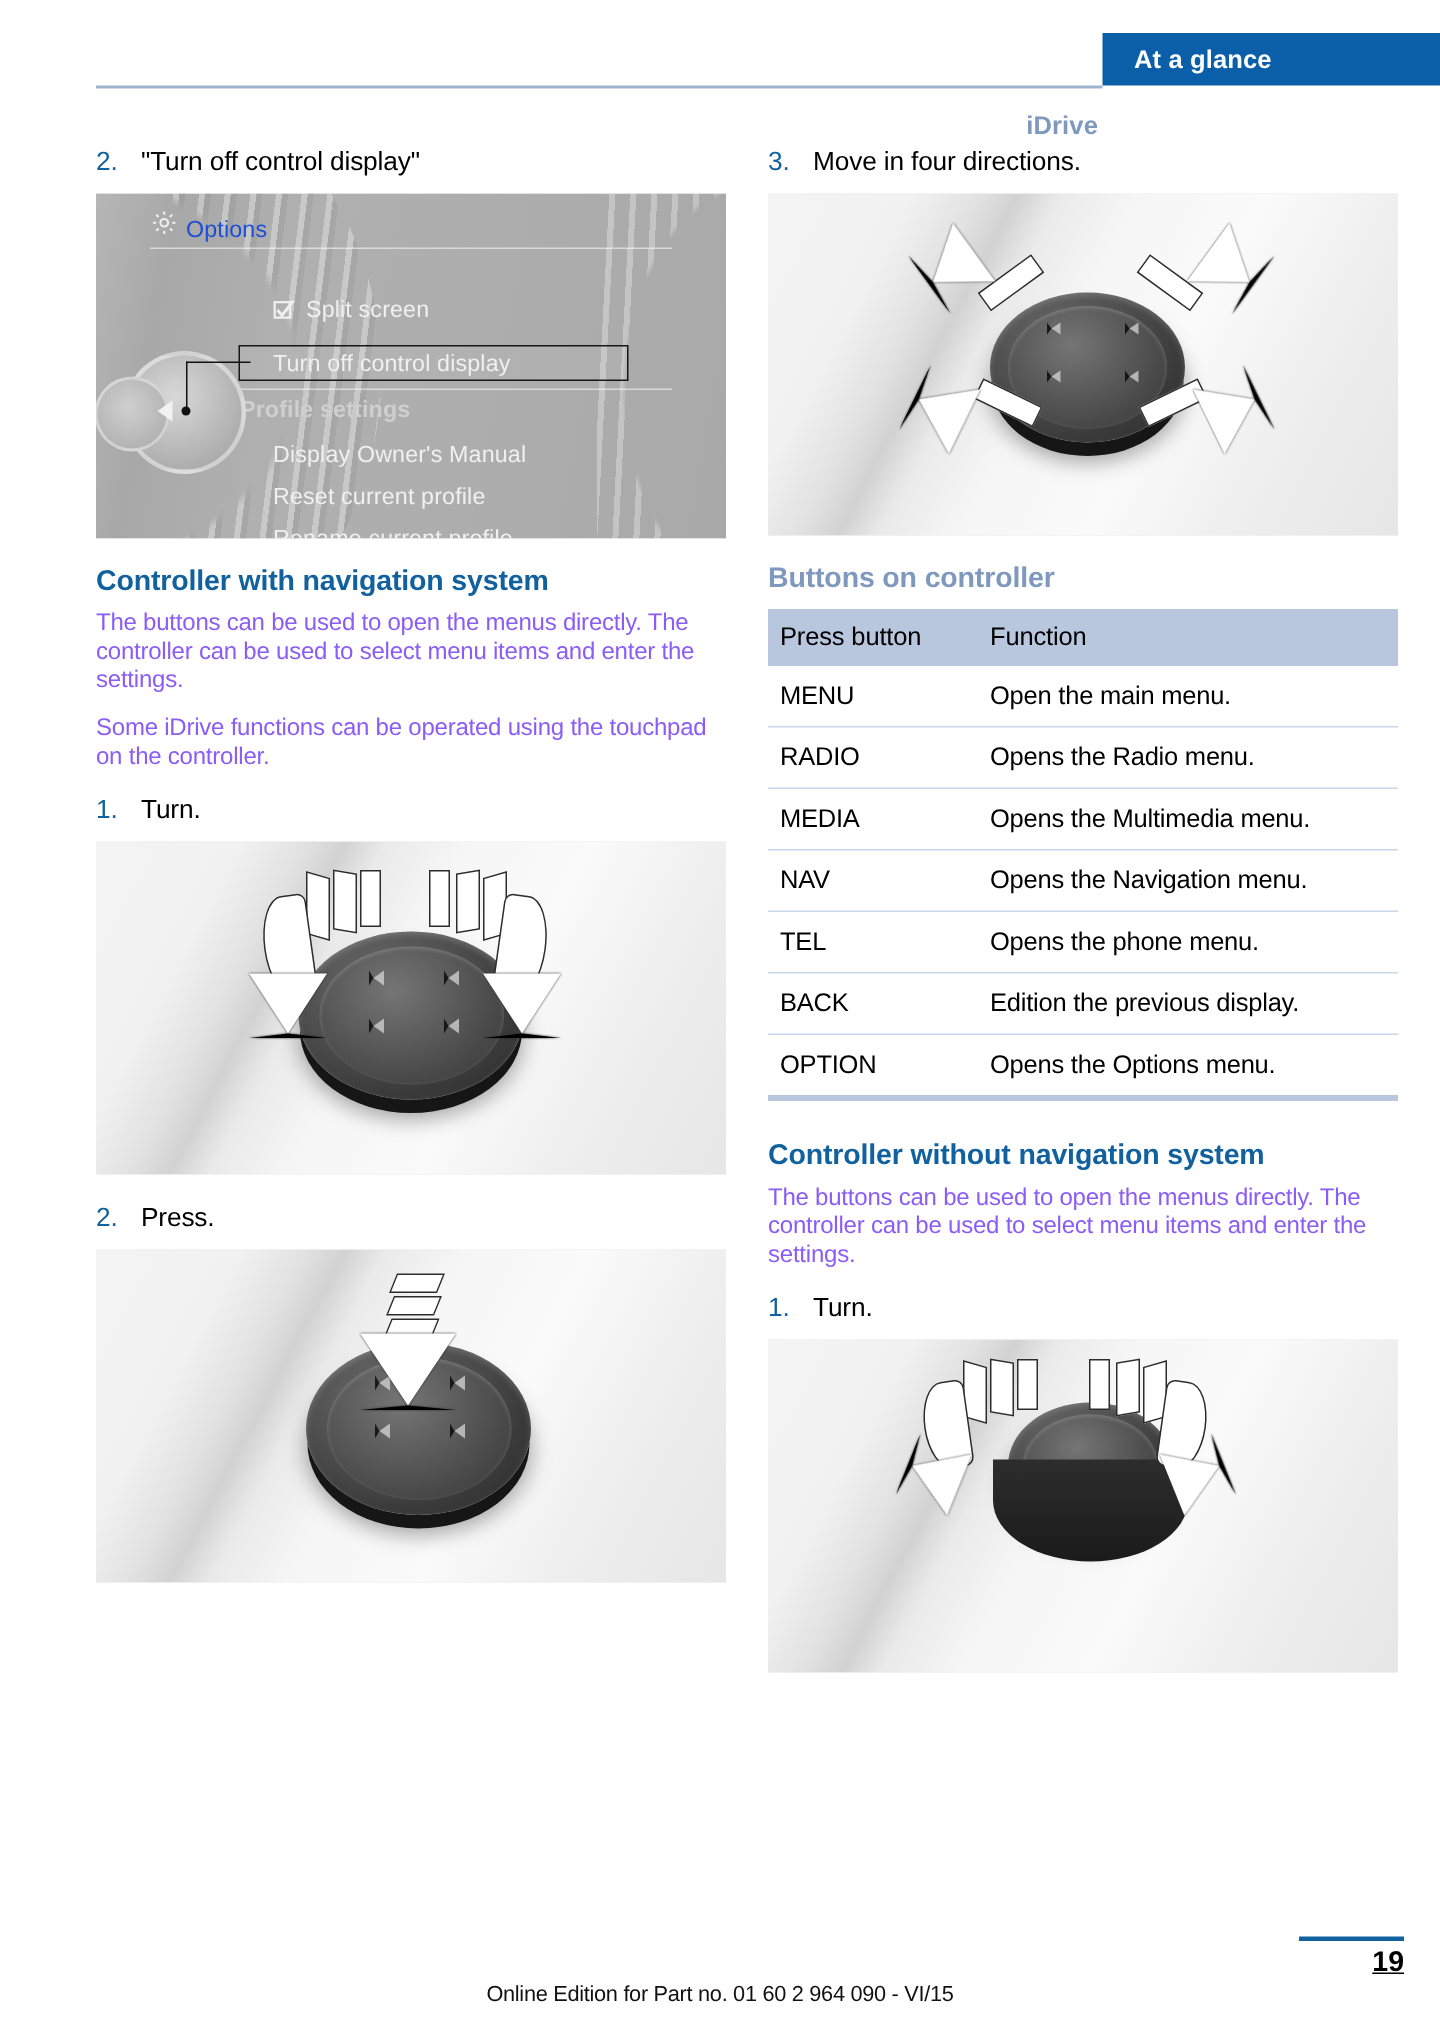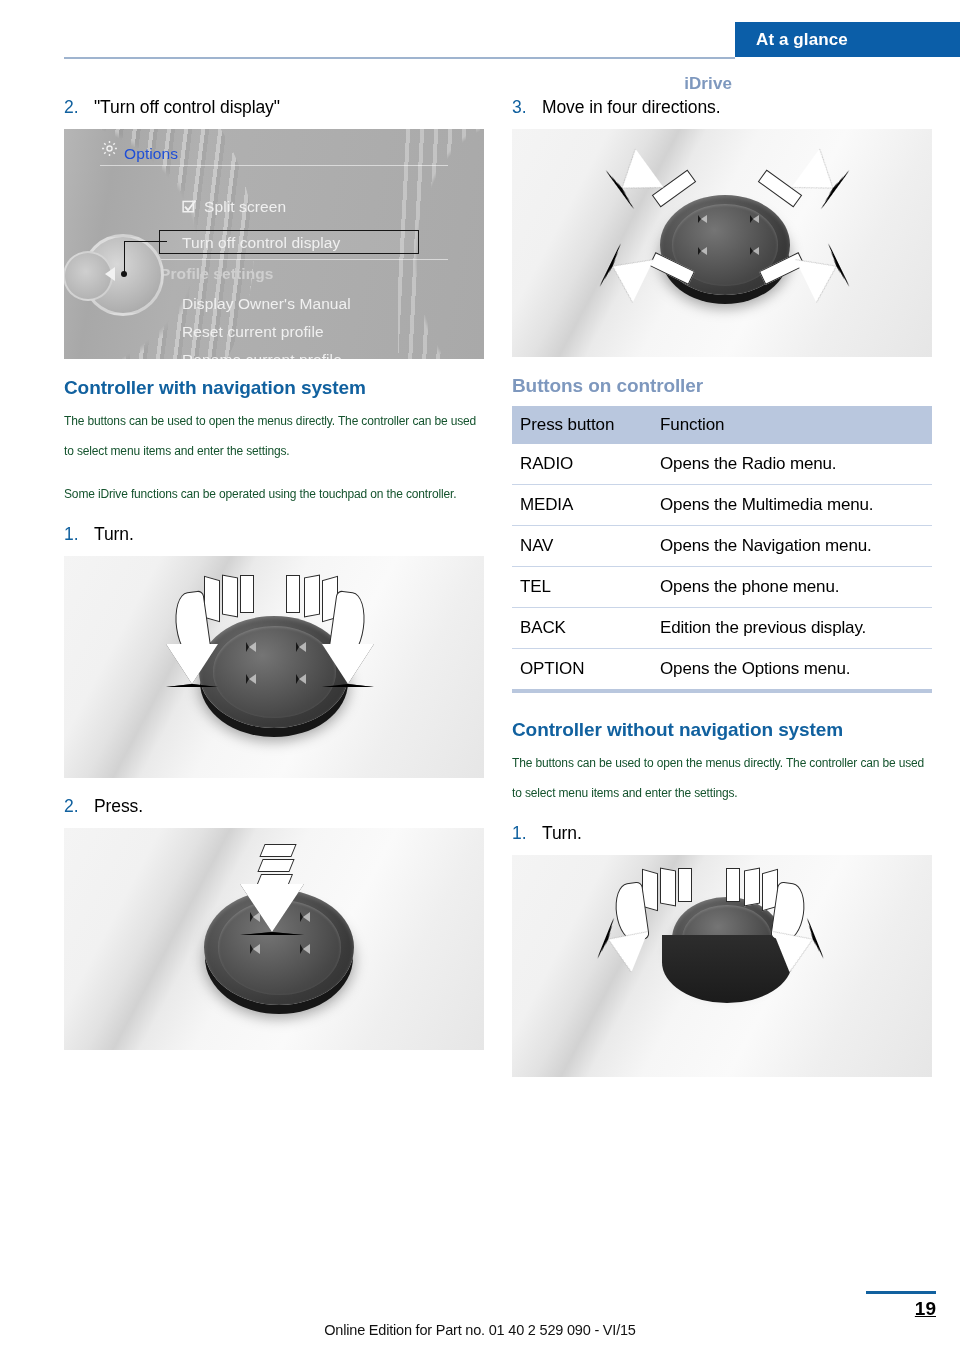--- a/index.html
+++ b/index.html
@@ -74,24 +74,24 @@
   
   h2.section-title {
     font-size: 19px;
     font-weight: bold;
     color: #11619f;
     margin: 0 0 6px 0;
     line-height: 25px;
     letter-spacing: -.1px;
   }
   p.body-text {
-    font-size: 12px;
-    line-height: 30px;
+    font-size: 16px;
+    line-height: 19px;
     margin: 0 0 13px 0;
-    color: #14532d;
+    color: #8b5cf6;
     letter-spacing: -.15px;
   }
   .step {
     display: flex;
     align-items: baseline;
     font-size: 17.5px;
     line-height: 24px;
     margin: 0 0 10px 0;
     letter-spacing: -.1px;
   }
@@ -493,20 +493,24 @@
         <col>
       </colgroup>
     <thead>
       <tr>
         <th>Press button</th>
         <th class="col-fn">Function</th>
       </tr>
     </thead>
     <tbody>
       <tr>
+        <td>MENU</td>
+        <td class="col-fn">Open the main menu.</td>
+      </tr>
+      <tr>
         <td>RADIO</td>
         <td class="col-fn">Opens the Radio menu.</td>
       </tr>
       <tr>
         <td>MEDIA</td>
         <td class="col-fn">Opens the Multimedia menu.</td>
       </tr>
       <tr>
         <td>NAV</td>
         <td class="col-fn">Opens the Navigation menu.</td>
@@ -550,14 +554,14 @@
     <div class="arrow" style="left:104px; top:28px; width:28px; height:56px; border-radius:50% 6px 6px 50%; transform:rotate(-8deg);"></div>
     <span class="arrow-head" style="left:92px; top:68px; border-top:22px solid transparent; border-bottom:22px solid transparent; border-right:34px solid #ffffff; transform:rotate(22deg);"></span>
     <div class="arrow" style="left:262px; top:28px; width:28px; height:56px; border-radius:6px 50% 50% 6px; transform:rotate(8deg);"></div>
     <span class="arrow-head" style="left:268px; top:68px; border-top:22px solid transparent; border-bottom:22px solid transparent; border-left:34px solid #ffffff; transform:rotate(-22deg);"></span>
   </div>
 </div>
 
 <div class="footer">
   <div class="footer-rule"></div>
   <div class="page-number">19</div>
-  <div class="edition-note">Online Edition for Part no. 01 40 2 529 090 - VI/15</div>
+  <div class="edition-note">Online Edition for Part no. 01 60 2 964 090 - VI/15</div>
 </div>
 
 </body></html>

